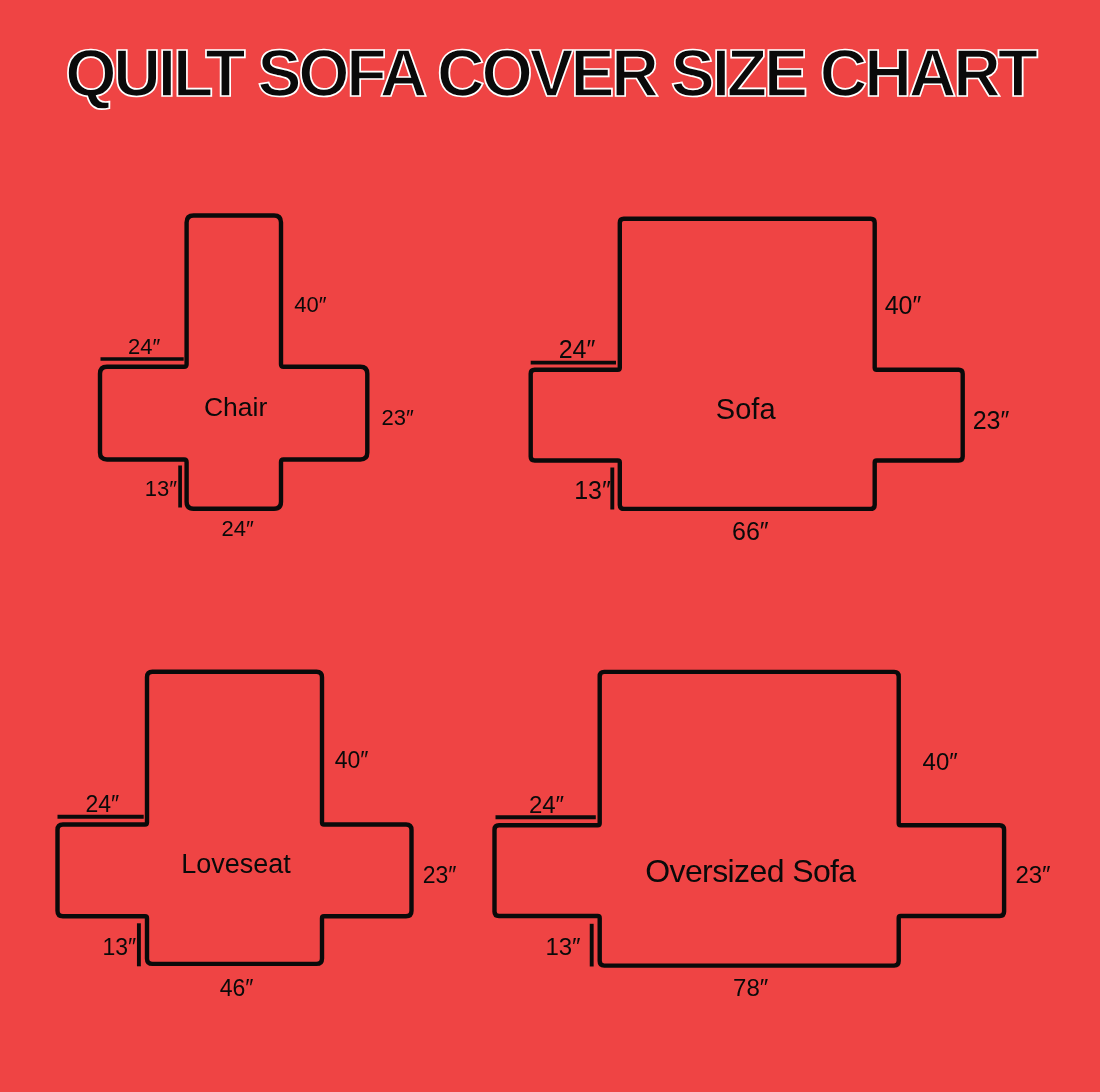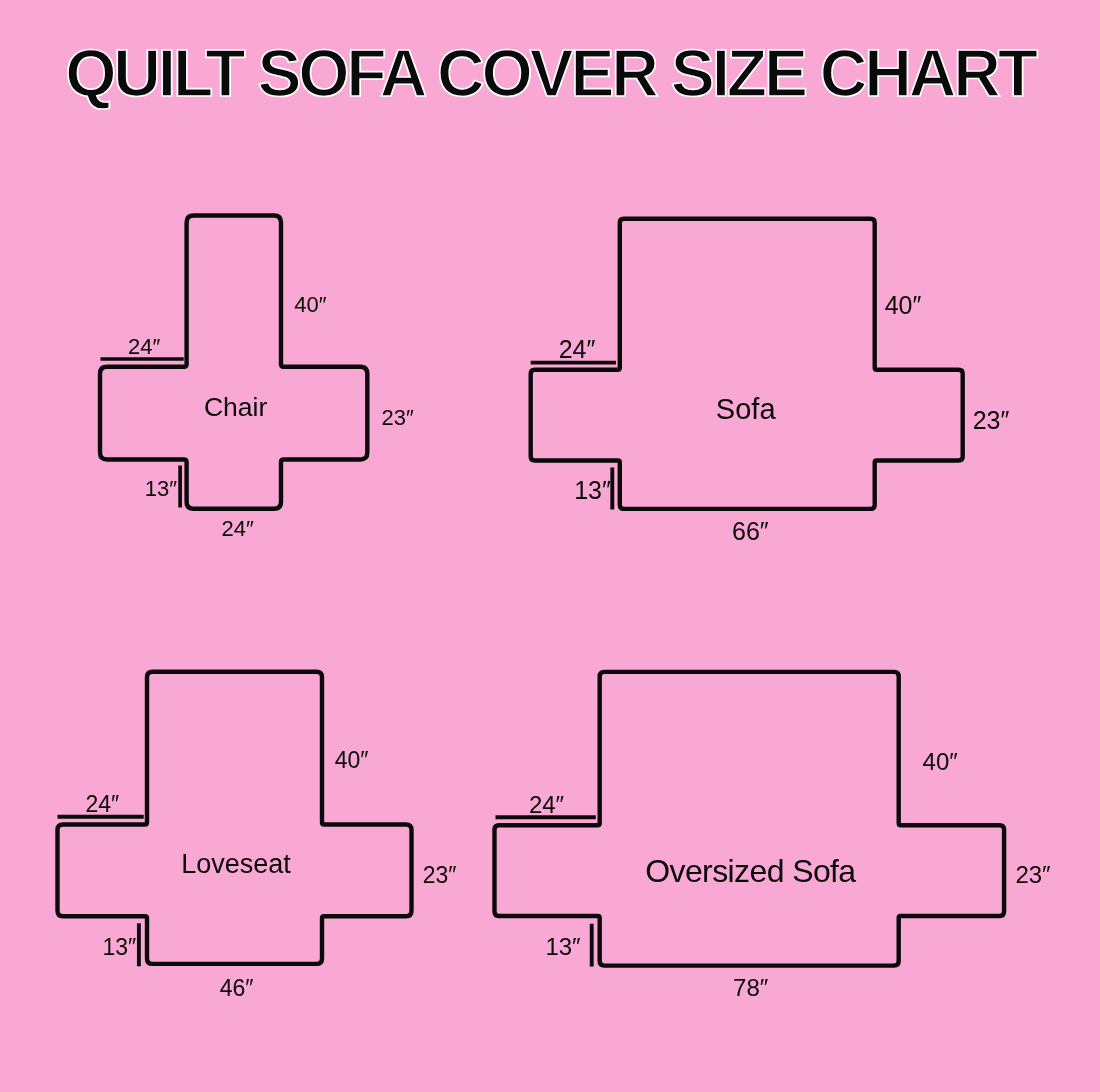--- a/index.html
+++ b/index.html
@@ -1,16 +1,16 @@
 <!DOCTYPE html>
 <html><head>
 <meta charset="utf-8">
 <style>
   html,body{margin:0;padding:0;background:#ffffff;}
-  .page{position:relative;width:1100px;height:1092px;background:#f9a8d4;overflow:hidden;will-change:transform;}
+  .page{position:relative;width:1100px;height:1092px;background:#ef4444;overflow:hidden;will-change:transform;}
   svg{position:absolute;left:0;top:0;}
   text{font-family:"Liberation Sans", sans-serif;fill:#0a0a0a;}
   .num{font-size:22px;}
 </style>
 </head>
 <body>
 <div class="page">
 <svg width="1100" height="1092" viewBox="0 0 1100 1092">
 
   <text x="550" y="96" text-anchor="middle" style="font-size:66px;font-weight:bold;letter-spacing:-3.2px;" stroke="#ffffff" stroke-width="1.7">QUILT SOFA COVER SIZE CHART</text>

